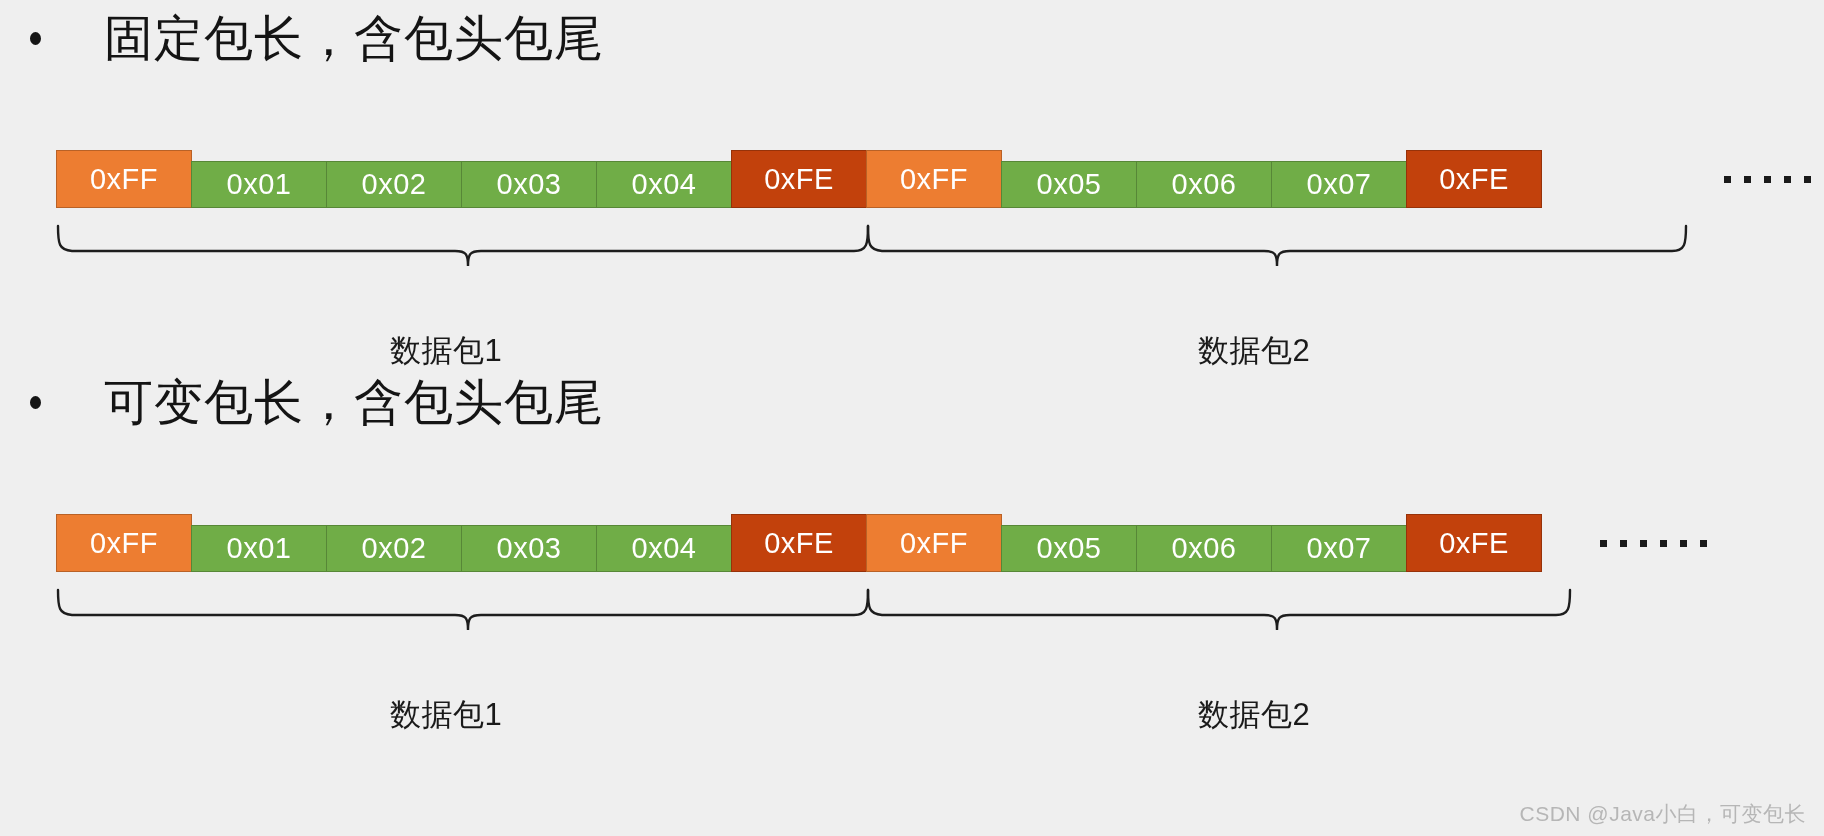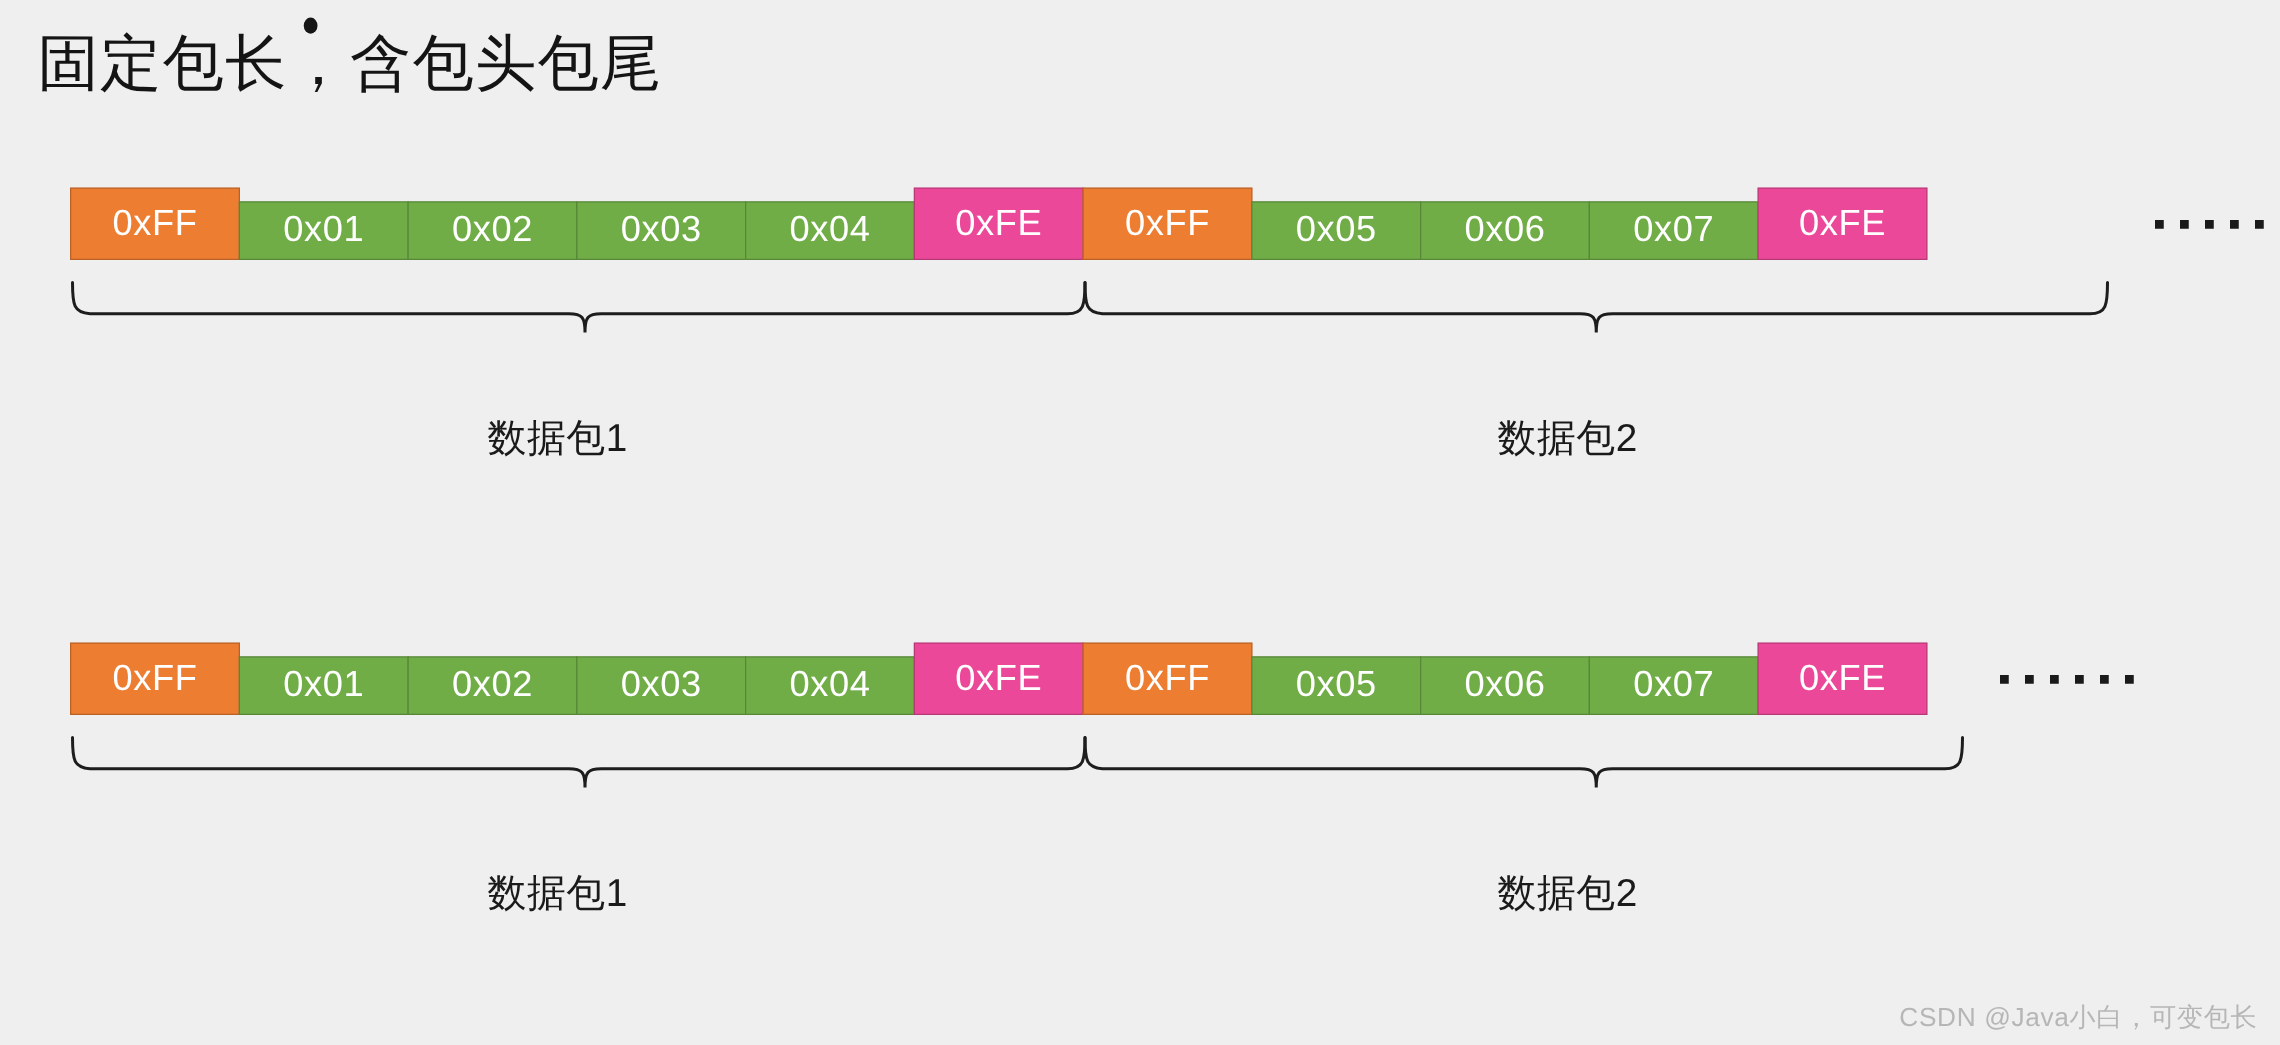--- a/index.html
+++ b/index.html
@@ -20,21 +20,21 @@
     inset: 0;
   }
 
   
   .bullet-row {
     position: absolute;
     display: flex;
     align-items: center;
     white-space: nowrap;
   }
-  .bullet-row.sec1 { left: 30px; top: 14px; flex-direction: column; }
+  .bullet-row.sec1 { left: 30px; top: 14px; }
   .bullet-row.sec2 { left: 30px; top: 378px; }
 
   .bullet-dot {
     width: 11px;
     height: 13px;
     border-radius: 50%;
     background: #151515;
     margin-right: 63px;
     flex: 0 0 auto;
   }
@@ -64,21 +64,21 @@
     justify-content: center;
     color: #ffffff;
     font-size: 29px;
     letter-spacing: 0.5px;
     border: 1px solid rgba(0,0,0,0.22);
     margin-left: -1px;
   }
   .cell:first-child { margin-left: 0; }
   .cell.header { background: #ed7d31; }
   .cell.data   { background: #70ad47; margin-top: 11px; }
-  .cell.tail   { background: #ec4899; }
+  .cell.tail   { background: #c2410c; }
 
   .ellipsis-dots {
     position: absolute;
     display: flex;
     gap: 13px;
     align-items: center;
     height: 58px;
   }
   .ellipsis-dots.row1 { left: 1724px; top: 150px; }
   .ellipsis-dots.row2 { left: 1600px; top: 514px; }
@@ -151,20 +151,24 @@
     <span class="d"></span>
       <span class="d"></span>
       <span class="d"></span>
     <span class="d"></span>
       <span class="d"></span>
   </div>
 
   <div class="pkt-label p1r1">数据包1</div>
   <div class="pkt-label p2r1">数据包2</div>
 
+  <div class="bullet-row sec2">
+    <span class="bullet-dot"></span>
+    <span class="bullet-text">可变包长，含包头包尾</span>
+  </div>
 
   <div class="strip row2">
     <div class="cell header">0xFF</div>
     <div class="cell data">0x01</div>
     <div class="cell data">0x02</div>
     <div class="cell data">0x03</div>
     <div class="cell data">0x04</div>
     <div class="cell tail">0xFE</div>
     <div class="cell header">0xFF</div>
     <div class="cell data">0x05</div>

